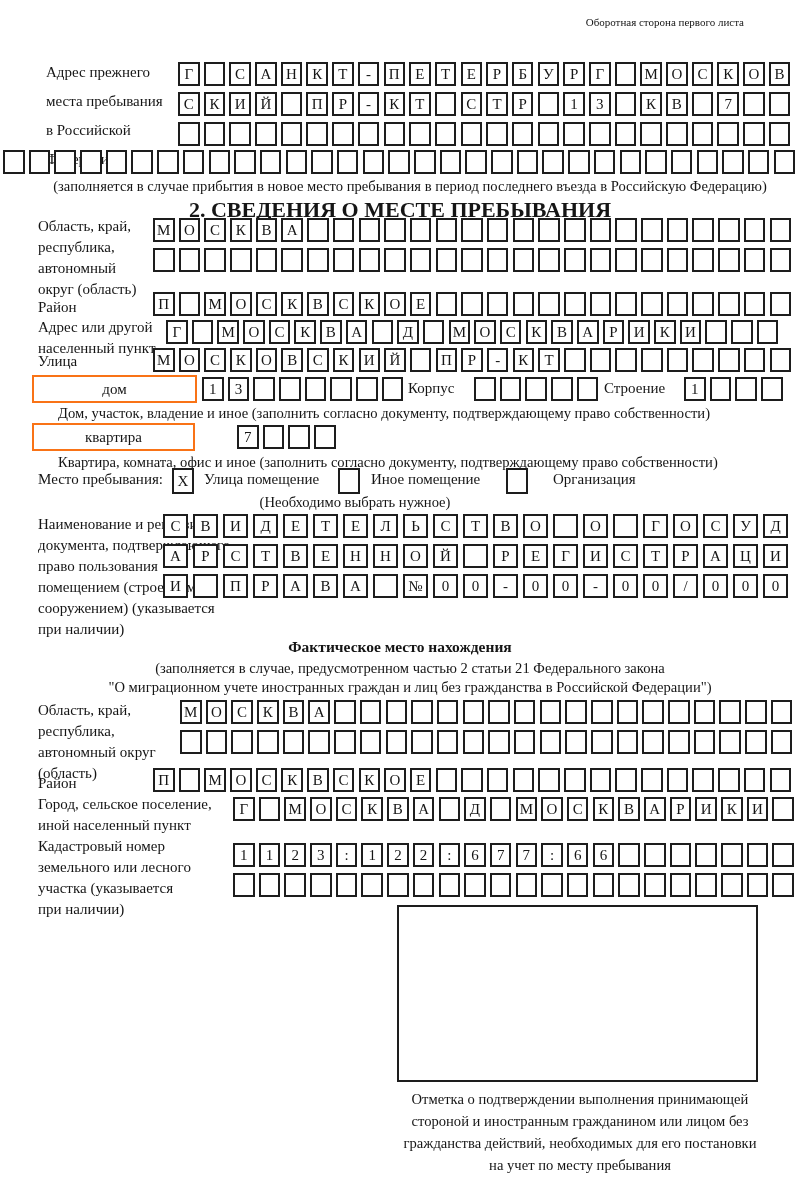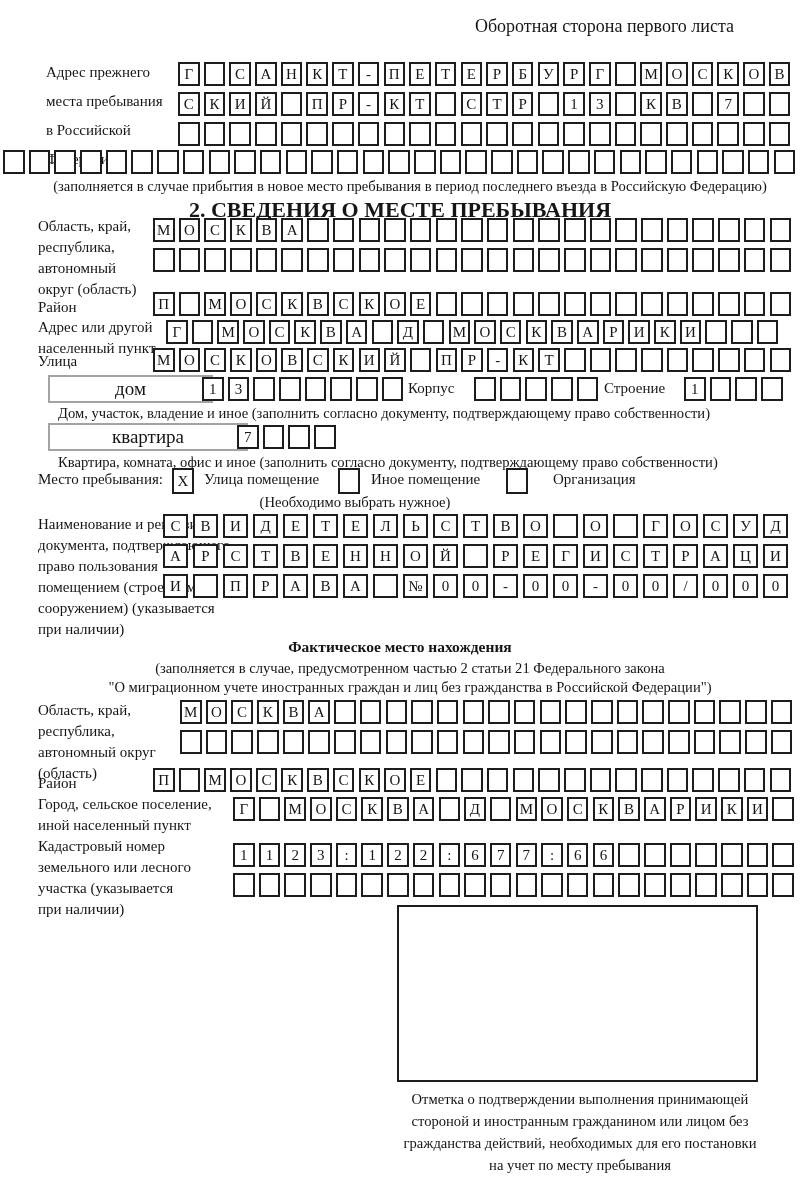--- a/index.html
+++ b/index.html
@@ -18,39 +18,38 @@
   .cell {
     flex:none; box-sizing:border-box; width:21.5px; height:24px;
     border:2px solid #1d1d1d; background:#fff;
     display:flex; align-items:center; justify-content:center;
     font-size:15px; line-height:1;
   }
   .grid.wide { gap:5px; }
   .grid.wide .cell { width:25px; }
   .bigbox {
     position:absolute; box-sizing:border-box; height:28px;
-    border:2px solid #a3a3a3; display:flex; align-items:center; justify-content:center;
-    font-size:19px;
-    margin-left:16px;
+    border:2px solid #f97316; display:flex; align-items:center; justify-content:center;
+    font-size:15px;
   }
   .cb {
     position:absolute; box-sizing:border-box; width:22px; height:26px;
     border:2px solid #1d1d1d; display:flex; align-items:center; justify-content:center;
     font-size:15px;
   }
   .mlbl { position:absolute; font-size:15px; }
   .stampbox { position:absolute; border:2px solid #1d1d1d; box-sizing:border-box; background:#fff; }
   .stampcap { position:absolute; font-size:14.6px; line-height:22px; text-align:center; white-space:pre-line; }
 </style>
 </head>
 <body>
 
 <div class="page">
 
-  <div class="abs" style="top:16px; right:66px; font-size:18px;text-align:right;">Оборотная сторона первого листа</div>
+  <div class="abs" style="top:16px; right:56px; font-size:11px;text-align:right;">Оборотная сторона первого листа</div>
 
   <div class="lbl tall" style="left:38px; top:58px;">Адрес прежнего
 места пребывания
 в Российской
 Федерации</div>
   <div class="grid" style="left:178px; top:62px;">
       <span class="cell">Г</span>
       <span class="cell"></span>
       <span class="cell">С</span>
       <span class="cell">А</span>
@@ -331,21 +330,21 @@
     </div>
   <div class="mlbl" style="left:604px; top:380px;">Строение</div>
   <div class="grid" style="left:684px; top:377px;">
       <span class="cell">1</span>
       <span class="cell"></span>
       <span class="cell"></span>
       <span class="cell"></span>
     </div>
   <div class="cap" style="left:38px; top:405px;">Дом, участок, владение и иное (заполнить согласно документу, подтверждающему право собственности)</div>
 
-  <div class="bigbox" style="left:32px; top:423px; width:200px;">квартира</div>
+  <div class="bigbox" style="left:32px; top:423px; width:163px;">квартира</div>
   <div class="grid" style="left:237px; top:425px;">
       <span class="cell">7</span>
       <span class="cell"></span>
       <span class="cell"></span>
       <span class="cell"></span>
     </div>
   <div class="cap" style="left:38px; top:454px;">Квартира, комната, офис и иное (заполнить согласно документу, подтверждающему право собственности)</div>
 
   <div class="mlbl" style="left:38px; top:471px;">Место пребывания:</div>
   <div class="cb" style="left:172px; top:468px;">X</div>

